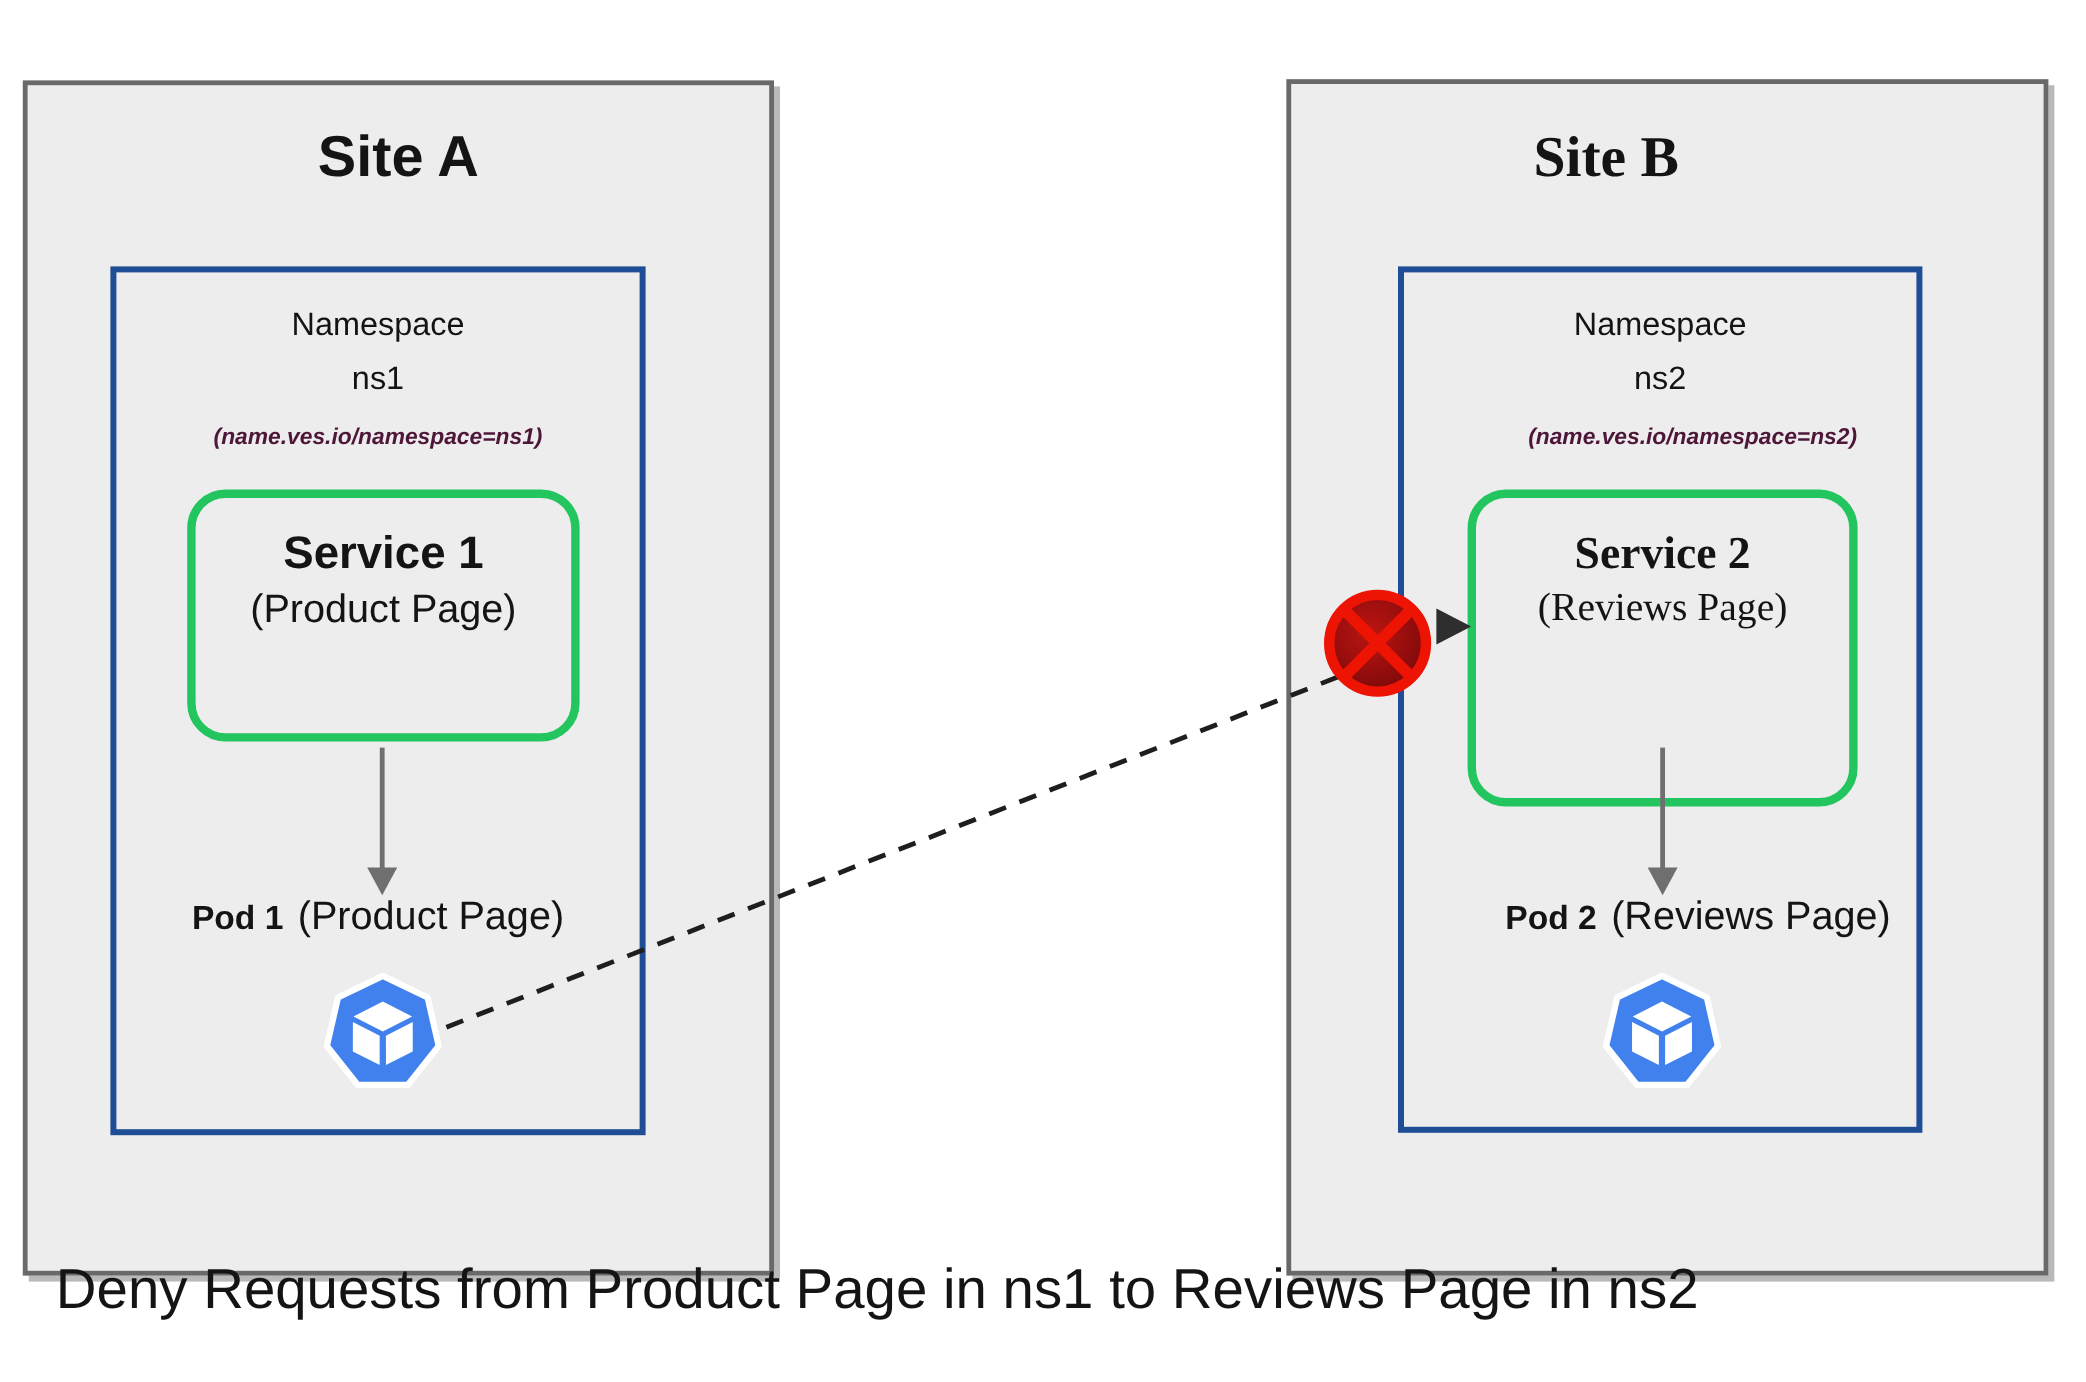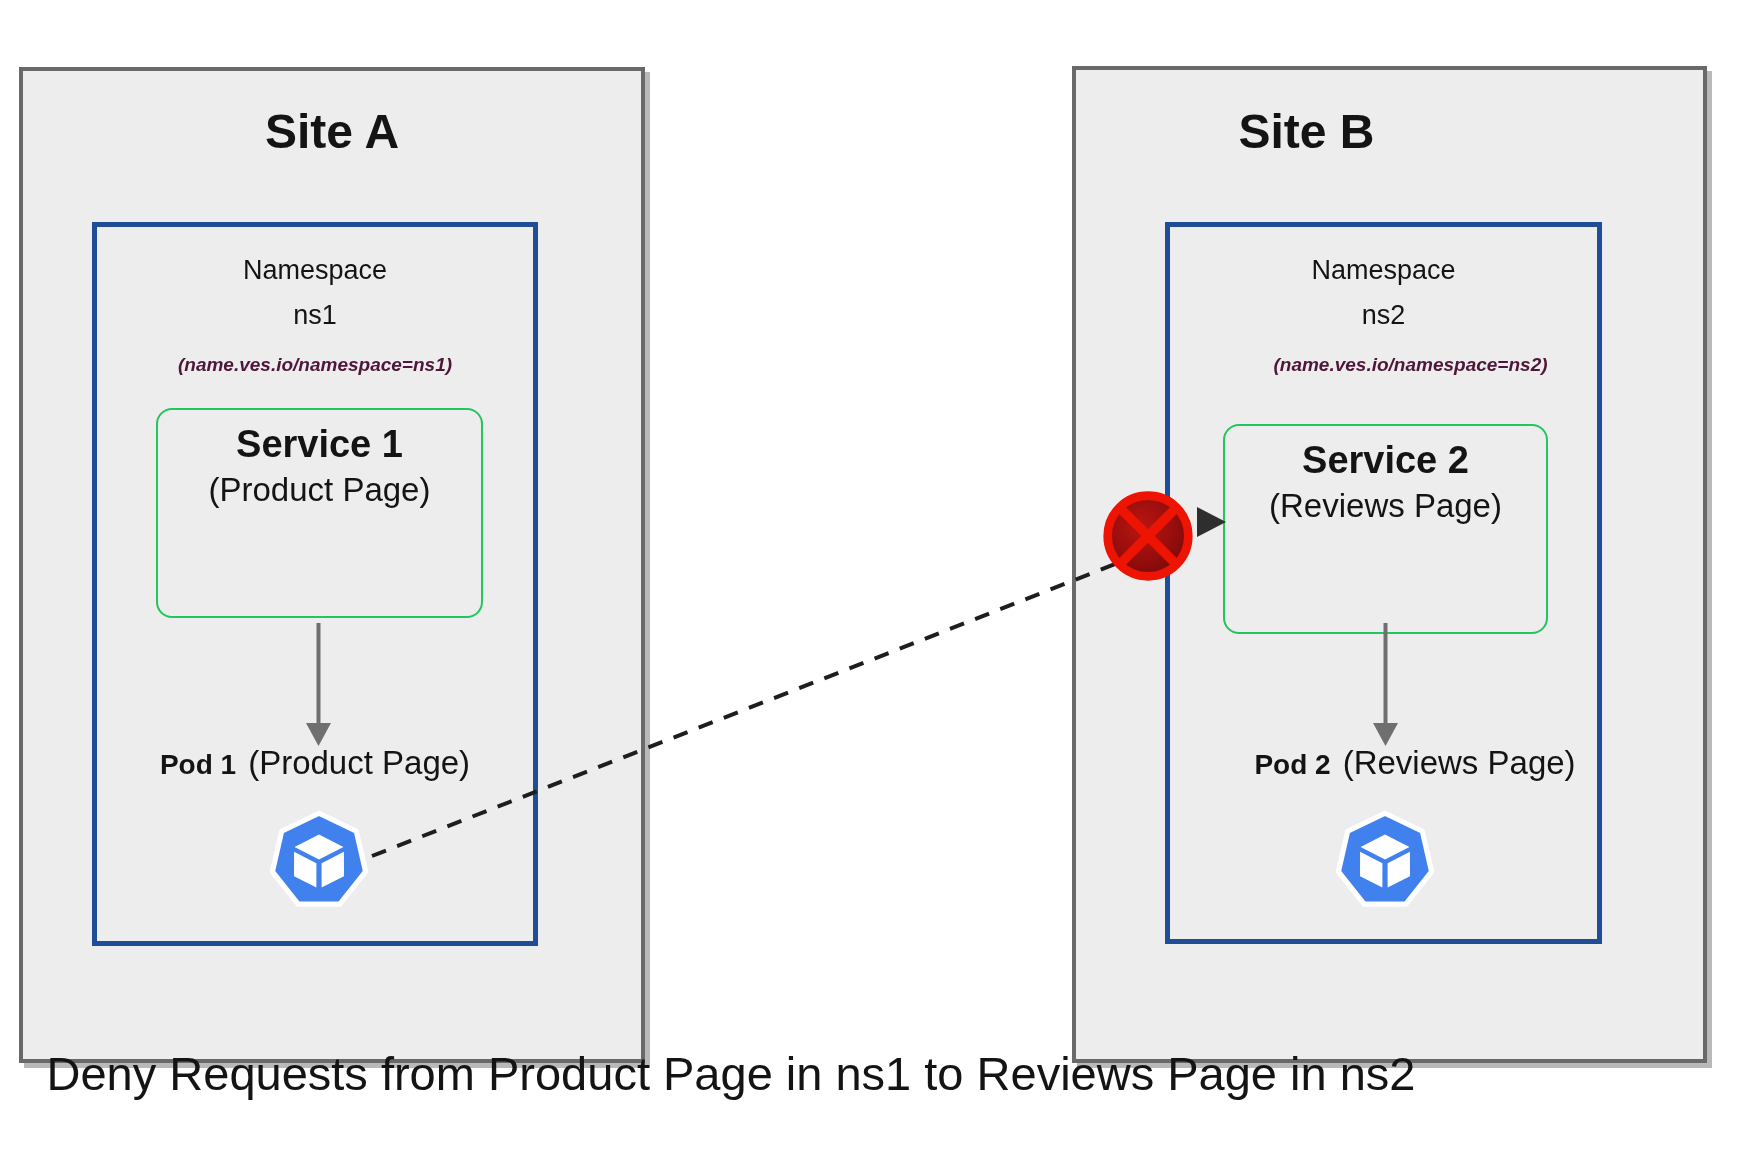--- a/index.html
+++ b/index.html
@@ -14,21 +14,21 @@
     overflow: hidden;
     margin-top: 26px;
   }
   .abs { position: absolute; }
   .sitebox {
     background: #ededed;
     border: 4px solid #696969;
     box-shadow: 5px 5px 0 rgba(99,99,99,.45);
   }
   .nsbox { border: 5px solid #1f4e96; }
-  .svcbox { border: 2px solid #22c55e; border-radius: 16px; padding-top: 11px; }
+  .svcbox { border: 7px solid #22c55e; border-radius: 32px; padding-top: 23px; }
   .site-title { font-size: 48px; font-weight: 700; text-align: center; }
   .ns-head { font-size: 27px; line-height: 45px; text-align: center; }
   .ns-label { font-size: 19px; font-weight: 700; font-style: italic; color: #4e1638; text-align: center; }
   .svc-name { font-size: 38px; line-height: 47px; font-weight: 700; text-align: center; }
   .svc-sub { font-size: 33px; line-height: 44px; text-align: center; }
   .pod-label { text-align: center; white-space: nowrap; }
   .pod-name { font-size: 28px; line-height: 50px; font-weight: 700; }
   .pod-sub { font-size: 33px; margin-left: 12px; }
   .caption { font-size: 47px; line-height: 56px; text-align: center; }
   svg { display: block; }
@@ -64,30 +64,30 @@
       <polygon points="50,6 85.9,23.3 94.8,62.2 70,93.4 30,93.4 5.2,62.2 14.1,23.3" fill="#4181ee" stroke="#ffffff" stroke-width="5" stroke-linejoin="round"></polygon>
       <polygon points="50,26.5 73.5,38.5 50,50.5 26.5,38.5" fill="#ffffff"></polygon>
       <polygon points="26,43 47.5,54 47.5,77.5 26,66.5" fill="#ffffff"></polygon>
       <polygon points="74,43 52.5,54 52.5,77.5 74,66.5" fill="#ffffff"></polygon>
     </svg>
   </section>
 
   
   <section style="display:contents">
     <div class="abs sitebox" style="left:1072px; top:40px; width:635px; height:997px;"></div>
-    <div class="abs site-title" style="left:1044px; top:78px; width:525px;">Site B</div>
+    <div class="abs site-title" style="left:1076px; top:78px; width:525px;font-family:Liberation Serif, serif;">Site B</div>
 
     <div class="abs nsbox" style="left:1165px; top:196px; width:437px; height:722px;"></div>
     <div class="abs ns-head" style="left:1165px; top:222px; width:437px;">
       <div>Namespace</div>
       <div>ns2</div>
     </div>
     <div class="abs ns-label" style="left:1172px; top:328px; width:437px;padding-left:40px;">(name.ves.io/namespace=ns2)</div>
 
-    <div class="abs svcbox" style="left:1223px; top:398px; width:325px; height:210px;">
+    <div class="abs svcbox" style="left:1223px; top:382px; width:325px; height:264px;font-family:Liberation Serif, serif;">
       <div class="svc-name">Service 2</div>
       <div class="svc-sub">(Reviews Page)</div>
     </div>
 
     <div class="abs pod-label" style="left:1165px; top:714px; width:500px;">
       <span class="pod-name">Pod 2</span><span class="pod-sub">(Reviews Page)</span>
     </div>
 
     <svg class="abs" style="left:1333px; top:781px;" width="104" height="104" viewBox="0 0 100 100">
       <polygon points="50,6 85.9,23.3 94.8,62.2 70,93.4 30,93.4 5.2,62.2 14.1,23.3" fill="#4181ee" stroke="#ffffff" stroke-width="5" stroke-linejoin="round"></polygon>

